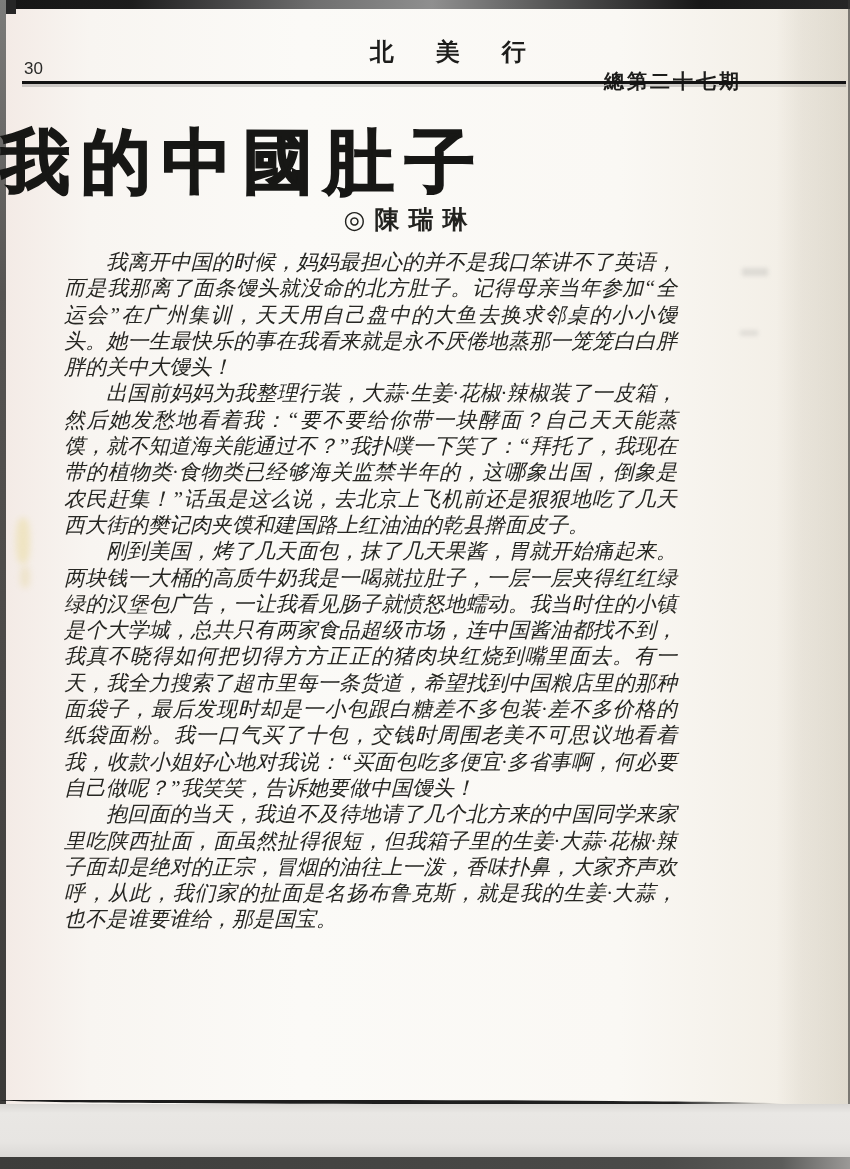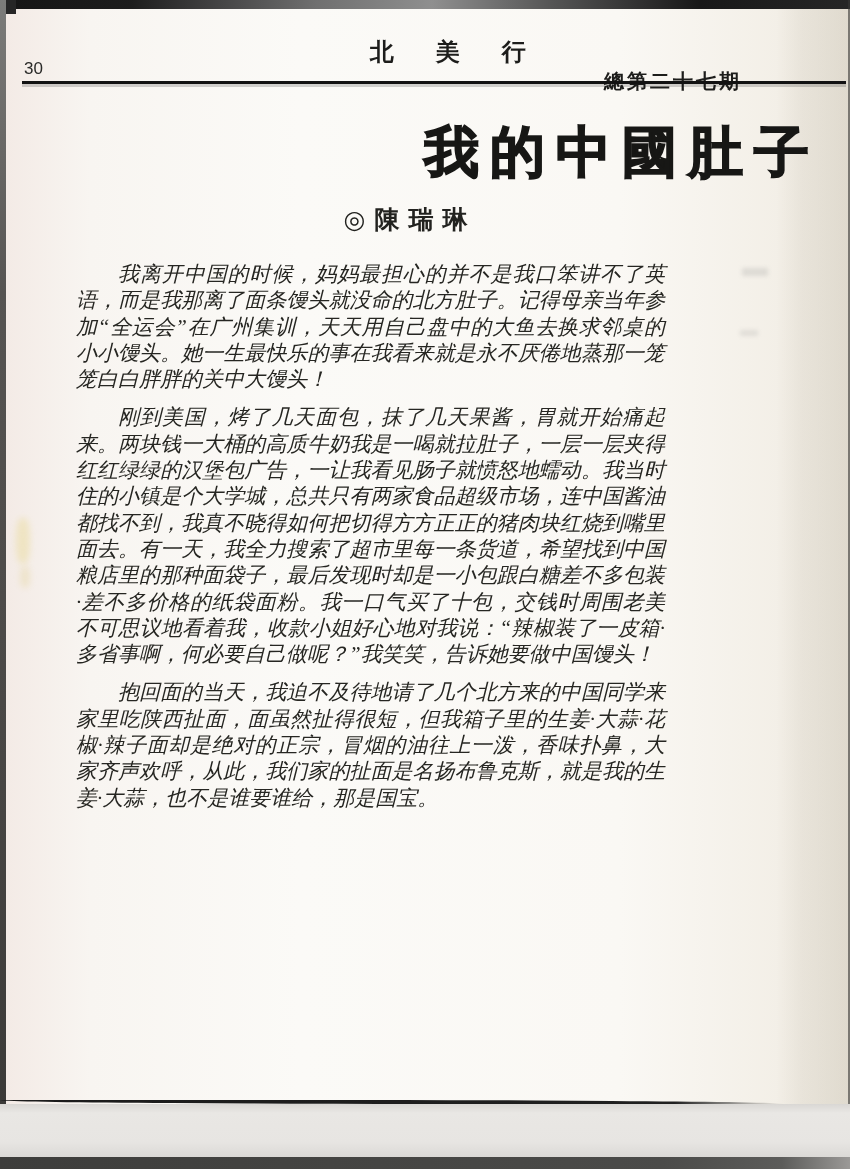--- a/index.html
+++ b/index.html
@@ -37,30 +37,30 @@
                background:#9a9a98; opacity:.22; filter:blur(2px); }
   
   .page-num  { position:absolute; left:24px; top:59px; font-size:17px; font-family:"Liberation Sans",sans-serif; color:#2a2a28; }
   .journal   { position:absolute; left:50%; transform:translateX(-53%); top:36px;
                font-size:24px; font-weight:bold; letter-spacing:18px; color:#1d1d1b;margin-left:37px; }
   .issue     { position:absolute; right:108px; top:68px; font-size:20px; font-weight:bold;
                letter-spacing:3px; color:#1d1d1b; }
   .header-rule { position:absolute; left:22px; top:81px; width:824px; height:3px; background:#121212;
                  box-shadow:0 3px 0 rgba(18,18,18,.18); }
   
-  .title  { position:absolute; left:0; top:116px; width:820px; text-align:right;
-            font-family:"DejaVu Sans", sans-serif; font-size:55px; font-weight:900;
+  .title  { position:absolute; left:0; top:116px; width:820px; text-align:left;
+            font-family:"DejaVu Sans", sans-serif; font-size:70px; font-weight:900;
             letter-spacing:11px; color:#171715; -webkit-text-stroke:1.6px #171715; }
   .author { position:absolute; left:0; top:203px; width:820px; text-align:center;
             font-family:"DejaVu Sans", sans-serif; font-size:25px; font-weight:600;
             letter-spacing:9px; color:#22221f; }
   .body-text { position:absolute; left:64px; top:249px; width:613px;
                font-size:21px; line-height:26.3px; text-align:justify; color:#262622;
                font-style:italic; }
-  .body-text p { text-indent:2em; margin:12px; }
+  .body-text p { text-indent:2em; margin:0; }
 </style>
 </head>
 <body>
 
 <div class="scan">
 
   <div class="top-bar"></div>
   <div class="corner-block"></div>
   <div class="left-edge"></div>
   <div class="right-band"></div>
@@ -73,21 +73,22 @@
   <div class="page-num">30</div>
   <div class="journal">北 美 行</div>
   <div class="issue">總第二十七期</div>
   <div class="header-rule"></div>
 
   <div class="title">我的中國肚子</div>
   <div class="author">◎陳瑞琳</div>
 
   <div class="body-text">
     <p>我离开中国的时候，妈妈最担心的并不是我口笨讲不了英语，而是我那离了面条馒头就没命的北方肚子。记得母亲当年参加“全运会”在广州集训，天天用自己盘中的大鱼去换求邻桌的小小馒头。她一生最快乐的事在我看来就是永不厌倦地蒸那一笼笼白白胖胖的关中大馒头！</p>
-    <p>刚到美国，烤了几天面包，抹了几天果酱，胃就开始痛起来。两块钱一大桶的高质牛奶我是一喝就拉肚子，一层一层夹得红红绿绿的汉堡包广告，一让我看见肠子就愤怒地蠕动。我当时住的小镇是个大学城，总共只有两家食品超级市场，连中国酱油都找不到，我真不晓得如何把切得方方正正的猪肉块红烧到嘴里面去。有一天，我全力搜索了超市里每一条货道，希望找到中国粮店里的那种面袋子，最后发现时却是一小包跟白糖差不多包装·差不多价格的纸袋面粉。我一口气买了十包，交钱时周围老美不可思议地看着我，收款小姐好心地对我说：“辣椒装了一皮箱·多省事啊，何必要自己做呢？”我笑笑，告诉她要做中国馒头！</p>
+    <p>出国前妈妈为我整理行装，大蒜·生姜·花椒·辣椒装了一皮箱，然后她发愁地看着我：“要不要给你带一块酵面？自己天天能蒸馍，就不知道海关能通过不？”我扑噗一下笑了：“拜托了，我现在带的植物类·食物类已经够海关监禁半年的，这哪象出国，倒象是农民赶集！”话虽是这么说，去北京上飞机前还是狠狠地吃了几天西大街的樊记肉夹馍和建国路上红油油的乾县擀面皮子。</p>
+    <p>刚到美国，烤了几天面包，抹了几天果酱，胃就开始痛起来。两块钱一大桶的高质牛奶我是一喝就拉肚子，一层一层夹得红红绿绿的汉堡包广告，一让我看见肠子就愤怒地蠕动。我当时住的小镇是个大学城，总共只有两家食品超级市场，连中国酱油都找不到，我真不晓得如何把切得方方正正的猪肉块红烧到嘴里面去。有一天，我全力搜索了超市里每一条货道，希望找到中国粮店里的那种面袋子，最后发现时却是一小包跟白糖差不多包装·差不多价格的纸袋面粉。我一口气买了十包，交钱时周围老美不可思议地看着我，收款小姐好心地对我说：“买面包吃多便宜·多省事啊，何必要自己做呢？”我笑笑，告诉她要做中国馒头！</p>
     <p>抱回面的当天，我迫不及待地请了几个北方来的中国同学来家里吃陕西扯面，面虽然扯得很短，但我箱子里的生姜·大蒜·花椒·辣子面却是绝对的正宗，冒烟的油往上一泼，香味扑鼻，大家齐声欢呼，从此，我们家的扯面是名扬布鲁克斯，就是我的生姜·大蒜，也不是谁要谁给，那是国宝。</p>
   </div>
 
   <div class="bottom-line"></div>
   <div class="below-page"></div>
   <div class="bottom-strip"></div>
 
 </div>
 
 </body></html>

